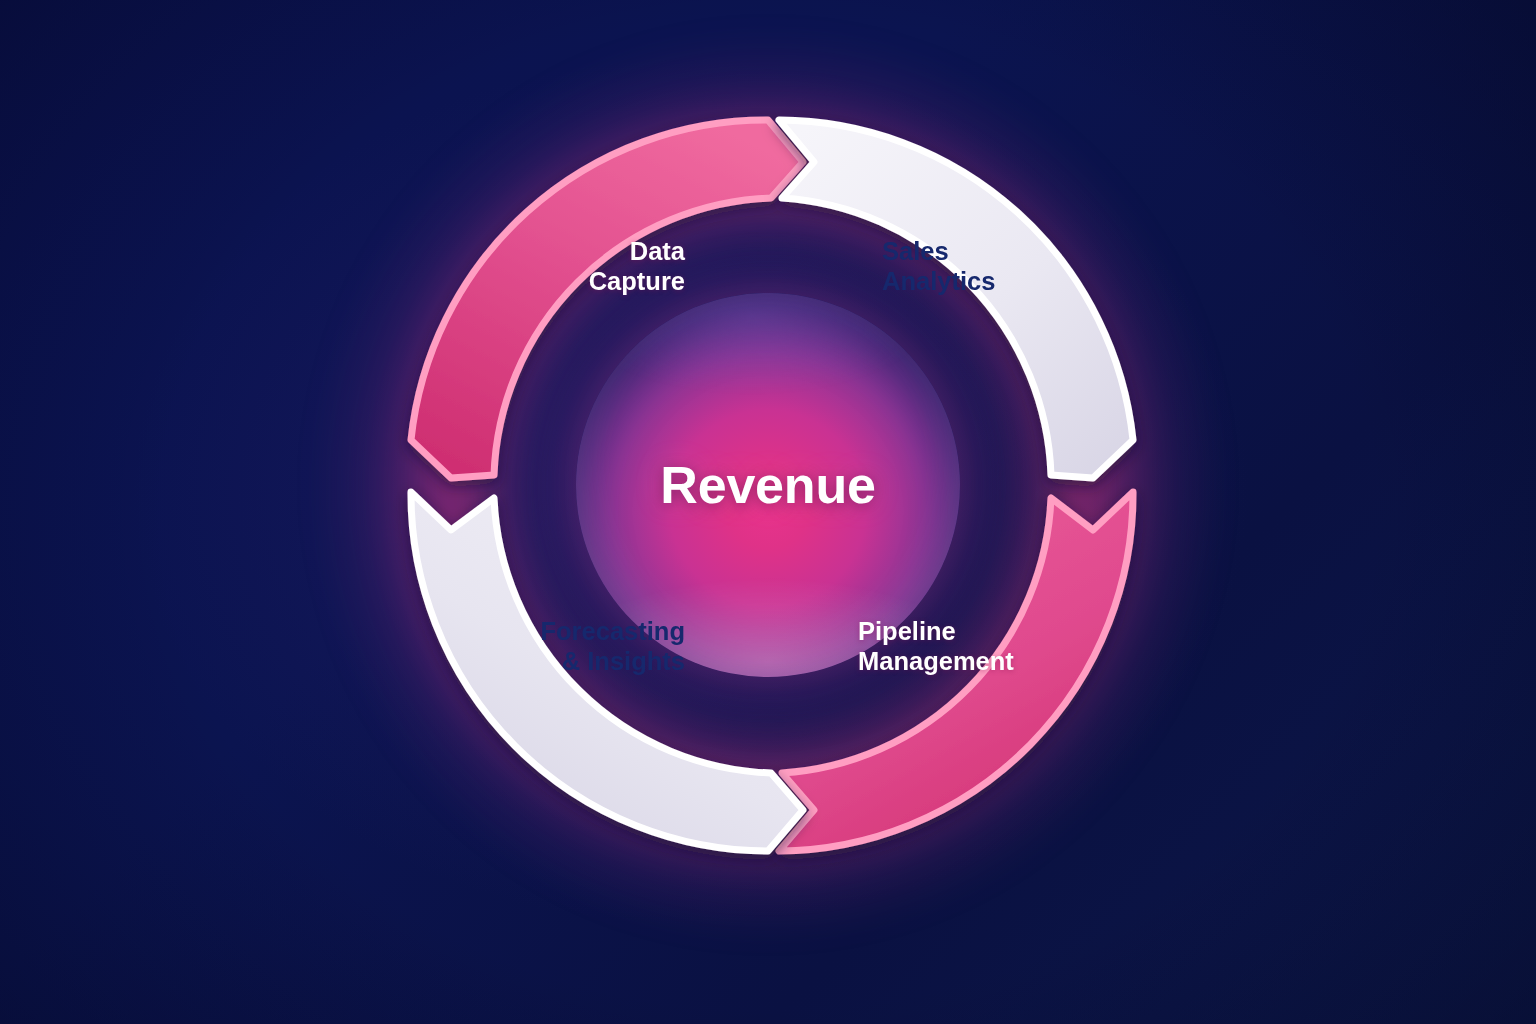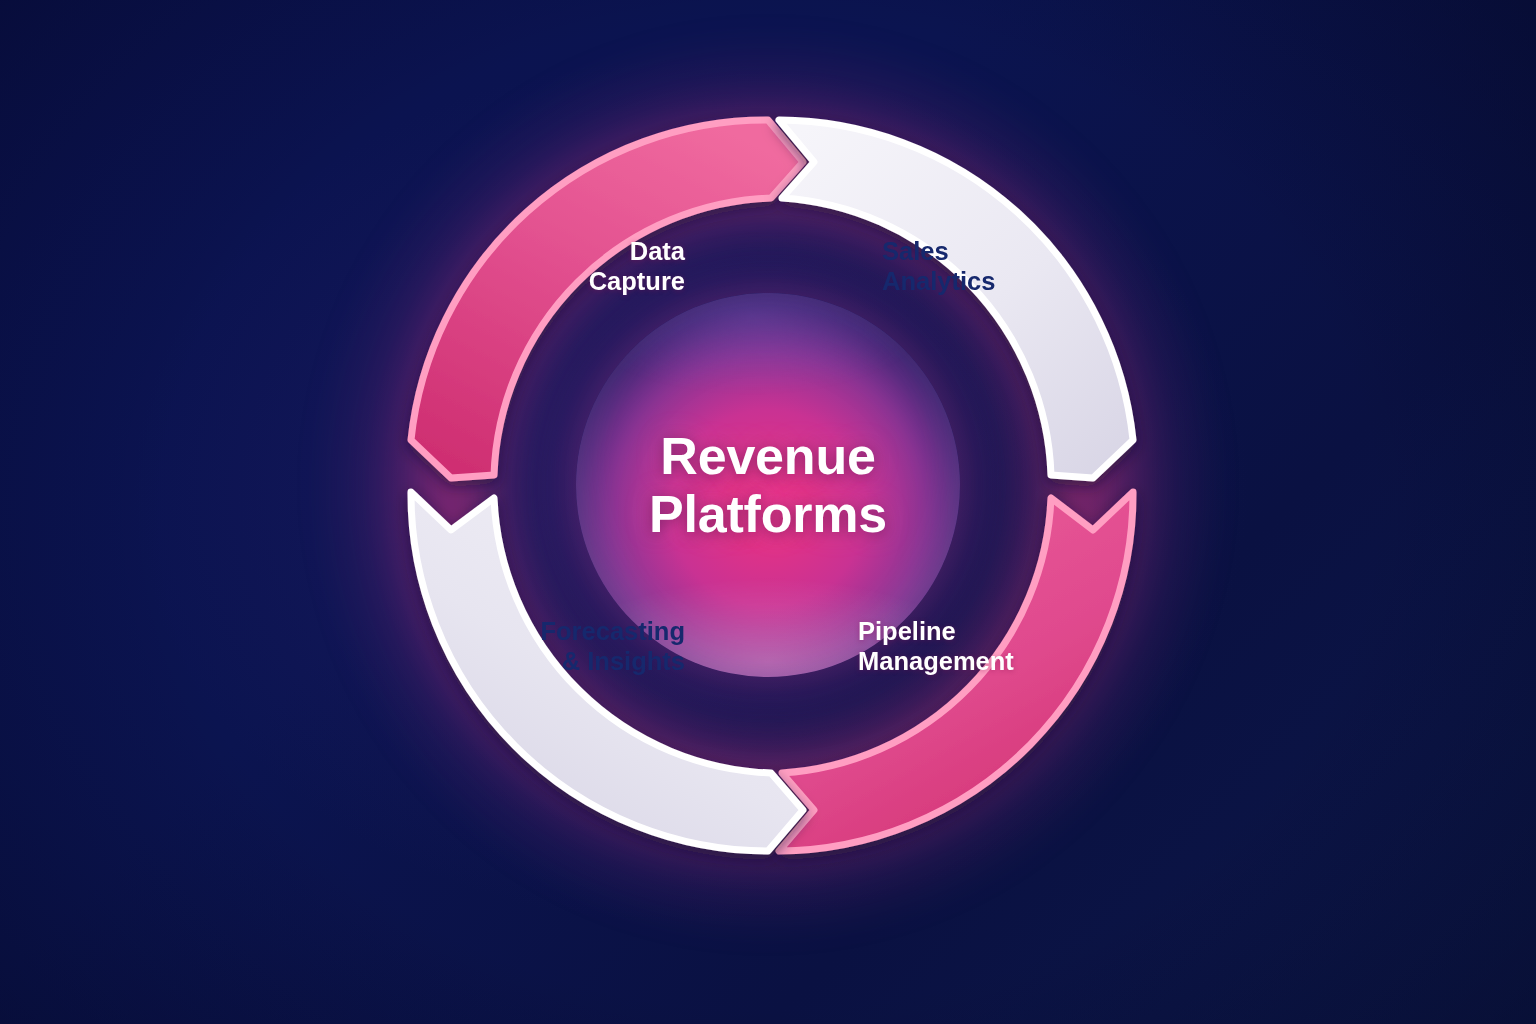--- a/index.html
+++ b/index.html
@@ -184,21 +184,20 @@
           A 357 357 0 0 1 18 382 Z" fill="url(#gradWhiteBL)" stroke="#ffffff" stroke-width="7" stroke-linejoin="round"></path>
       </g>
     </svg>
 
     <div id="hub">
       <div id="hub-sheen"></div>
     </div>
 
     <div id="hub-text">
       <span>Revenue</span>
-      <span>Platforms</span>
     </div>
 
     <div id="lbl-data" class="seg-label light">Data
 Capture</div>
 
     <div id="lbl-sales" class="seg-label dark">Sales
 Analytics</div>
 
     <div id="lbl-forecast" class="seg-label dark">Forecasting
 &amp; Insights</div>

